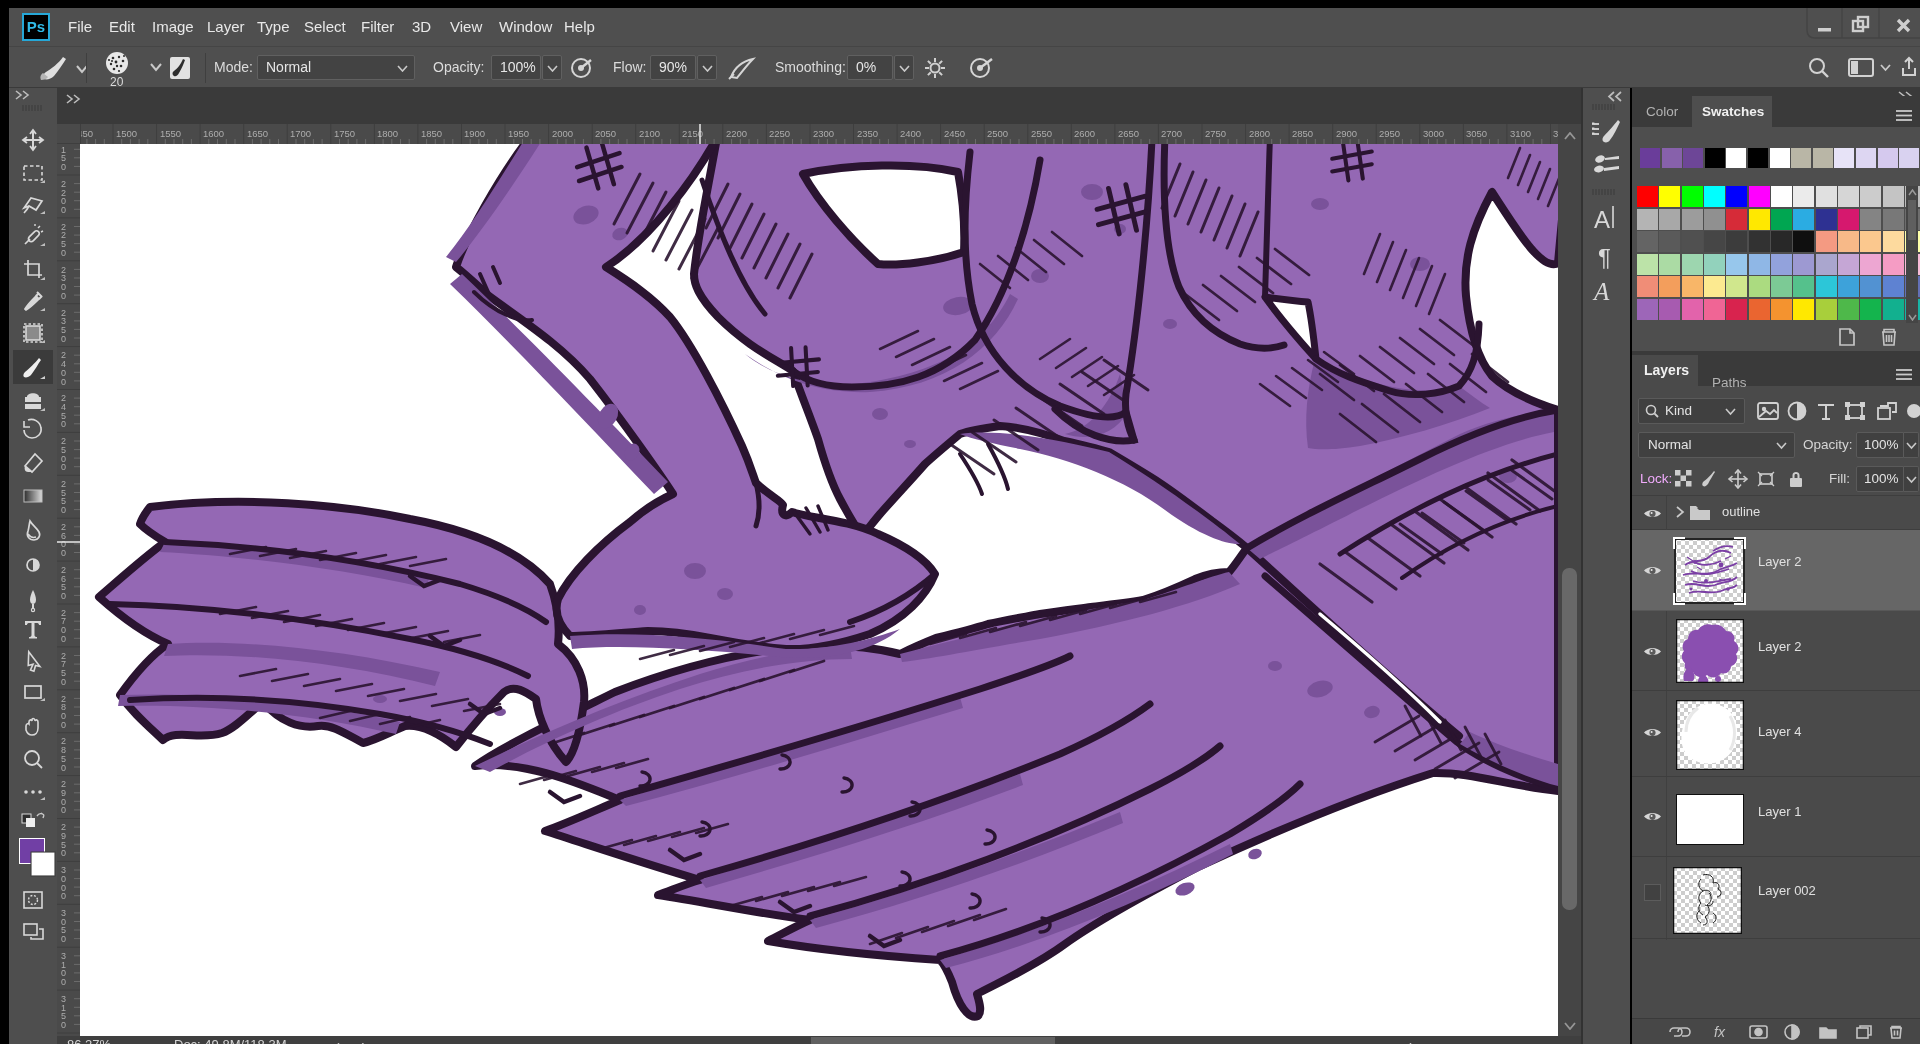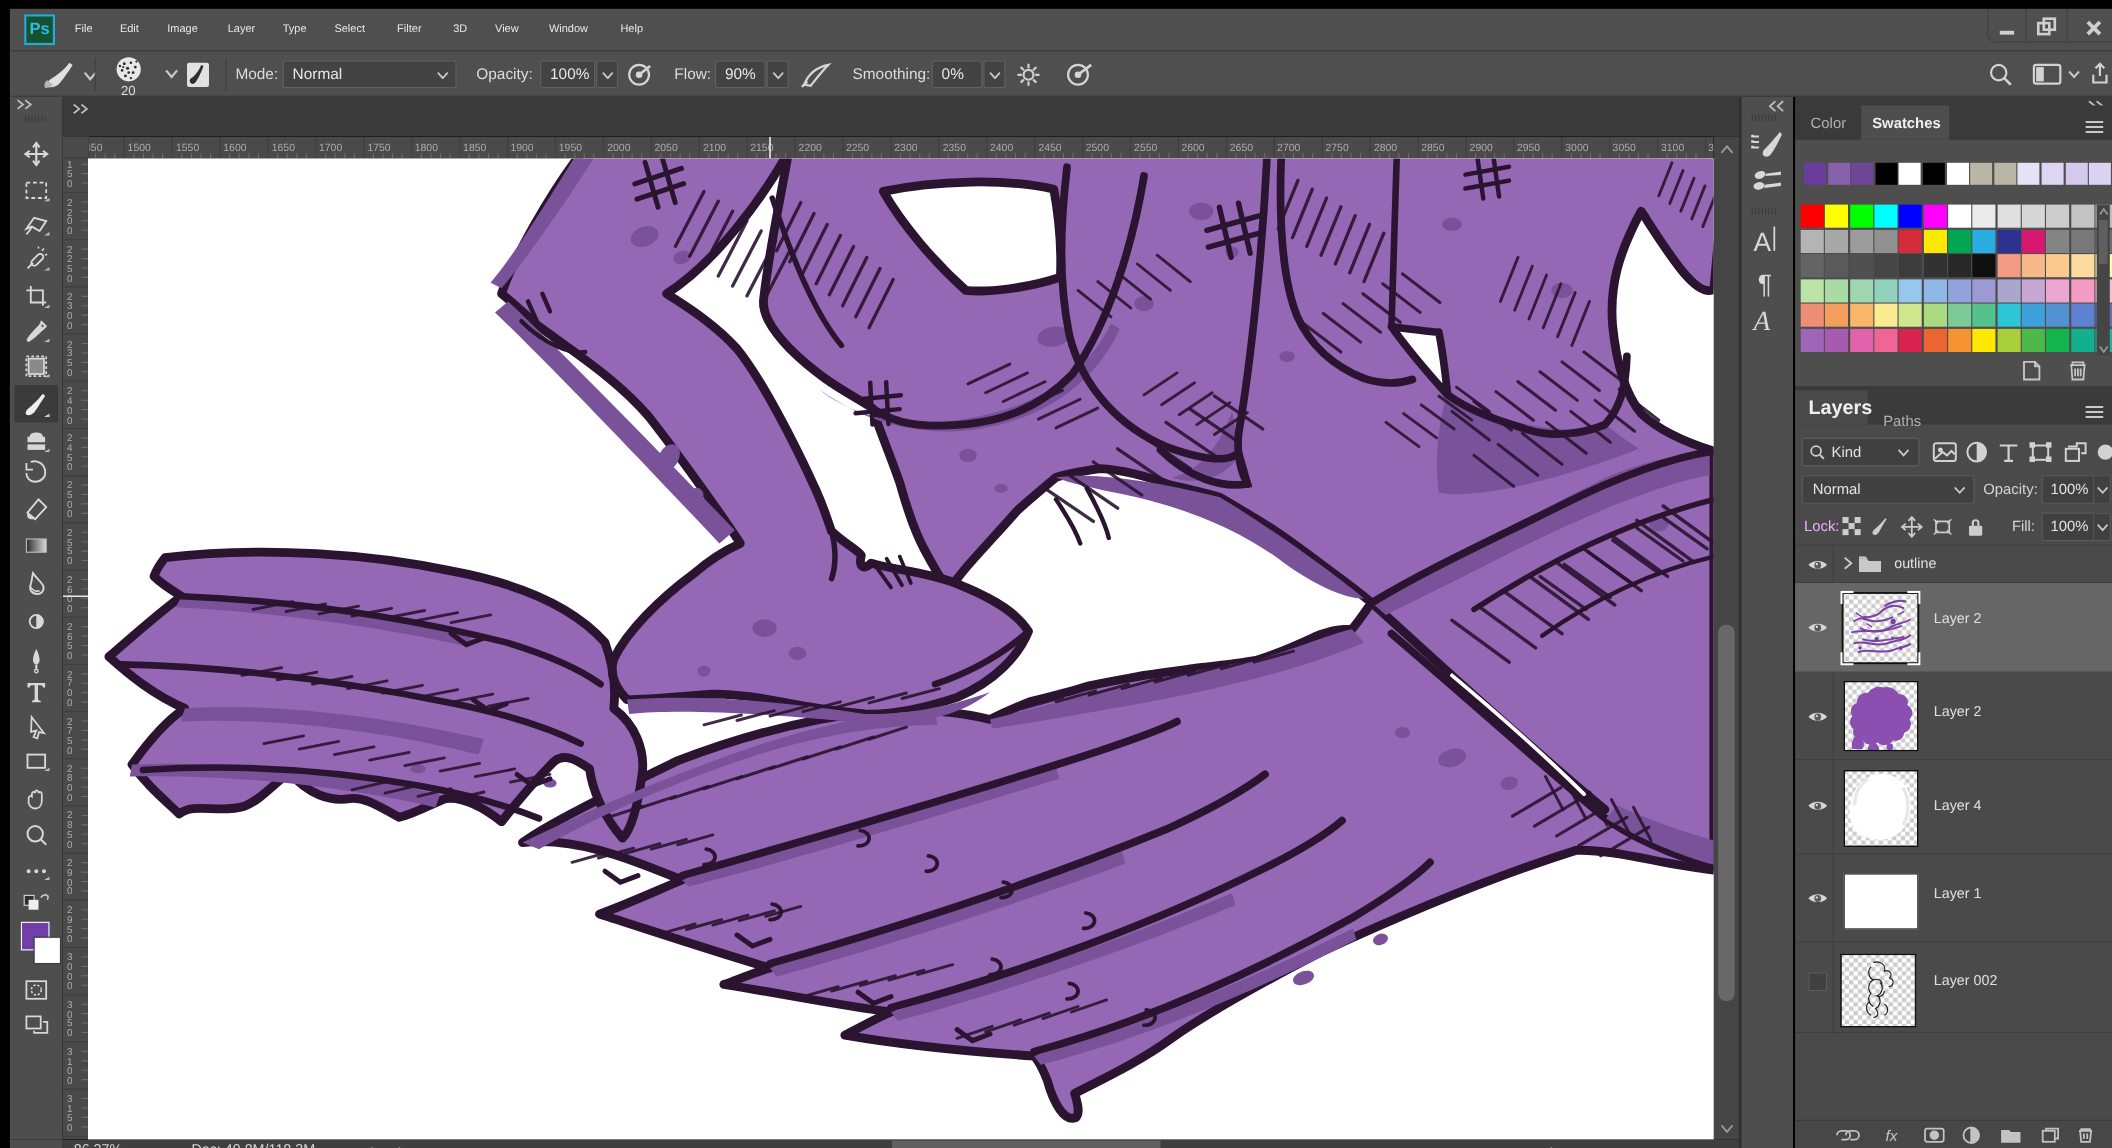--- a/index.html
+++ b/index.html
@@ -1,21 +1,21 @@
 <!DOCTYPE html>
 <html><head>
 <meta charset="utf-8">
 <style>
 * { margin:0; padding:0; box-sizing:border-box; }
 html,body { width:1920px; height:1044px; background:#000; overflow:hidden;
   font-family:"Liberation Sans", sans-serif; }
 div { position:absolute; }
 #menubar { left:9px; top:8px; width:1911px; height:38px; background:#4f4f4f; }
-#pslogo { left:13px; top:5px; width:28px; height:28px; border:2px solid #26a8d8; background:#14532d; color:#31bbe8; font-size:15px; font-weight:bold; text-align:center; line-height:24px; }
-.mi { top:0; height:38px; line-height:38px; color:#e8e8e8; font-size:10px; }
+#pslogo { left:13px; top:5px; width:28px; height:28px; border:2px solid #26a8d8; background:#000000; color:#31bbe8; font-size:15px; font-weight:bold; text-align:center; line-height:24px; }
+.mi { top:0; height:38px; line-height:38px; color:#e8e8e8; font-size:15px; }
 #optbar { left:9px; top:46px; width:1911px; height:42px; background:#4f4f4f; border-top:1px solid #454545; border-bottom:1px solid #3a3a3a; }
 .olab { color:#dcdcdc; font-size:14px; top:12px; }
 .obox { top:8px; height:25px; background:#434343; border:1px solid #606060; border-radius:2px; color:#e6e6e6; font-size:14px; line-height:23px; padding-left:8px; }
 .vsep { top:6px; width:1px; height:30px; background:#3f3f3f; }
 #tools { left:9px; top:88px; width:48px; height:948px; background:#4e4e4e; }
 #toolsbottom { left:9px; top:1036px; width:48px; height:8px; background:#4e4e4e; }
 #tabbar { left:57px; top:88px; width:1524px; height:36px; background:#3a3a3a; }
 #doctab { left:9px; top:7px; width:332px; height:29px; background:#4e4e4e; color:#eaeaea; font-size:13.5px; line-height:29px; padding-left:11px; font-weight:bold; }
 #hruler { left:80px; top:124px; width:1478px; height:20px; overflow:hidden; }
 #vruler { left:57px; top:124px; width:23px; height:912px; overflow:hidden; }
@@ -1364,21 +1364,21 @@
         <path d="M44 6 L58 6 M46 6 L46 3.5 L56 3.5 L56 6 M45 6 L46 19 L56 19 L57 6"></path>
         <line x1="48.5" y1="9" x2="48.5" y2="16"></line>
         <line x1="51" y1="9" x2="51" y2="16"></line>
         <line x1="53.5" y1="9" x2="53.5" y2="16"></line>
       </g>
 </svg>
 
 <div style="left:0;top:267px;width:288px;height:689px;background:#4a4a4a;"></div>
 <div style="left:0;top:267px;width:288px;height:31px;background:#3a3a3a;"></div>
 <div style="left:0;top:267px;width:66px;height:31px;background:#4a4a4a;"></div>
-<div style="left:12px;top:267px;height:31px;line-height:31px;color:#f0f0f0;font-size:18px;font-weight:bold;">Layers</div>
+<div style="left:12px;top:267px;height:31px;line-height:31px;color:#f0f0f0;font-size:14px;font-weight:bold;">Layers</div>
 <div style="left:80px;top:267px;height:31px;line-height:31px;color:#b2b2b2;font-size:13.5px;margin-top:12px;">Paths</div>
 <svg style="left:263px;top:280px;" width="18" height="14" viewBox="0 0 18 14">
       <g stroke="#c9c9c9" stroke-width="1.8">
         <line x1="1" y1="2" x2="17" y2="2"></line>
         <line x1="1" y1="6.5" x2="17" y2="6.5"></line>
         <line x1="1" y1="11" x2="17" y2="11"></line>
       </g>
     </svg>
 
 <div style="left:6px;top:310px;width:107px;height:26px;background:#404040;border:1px solid #5a5a5a;border-radius:2px;"></div>

